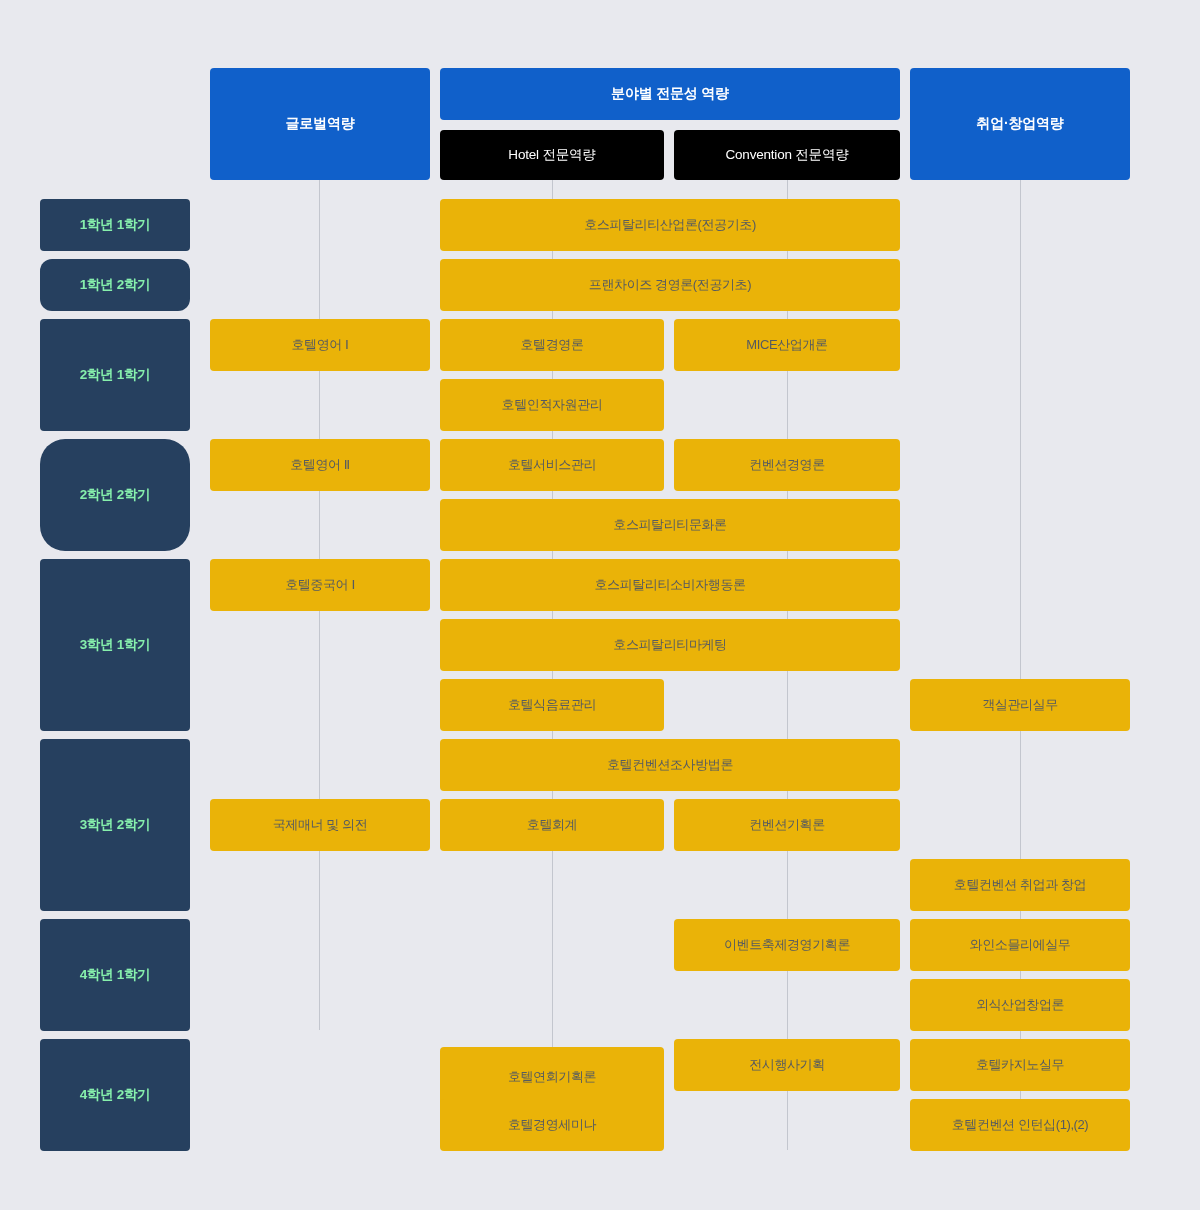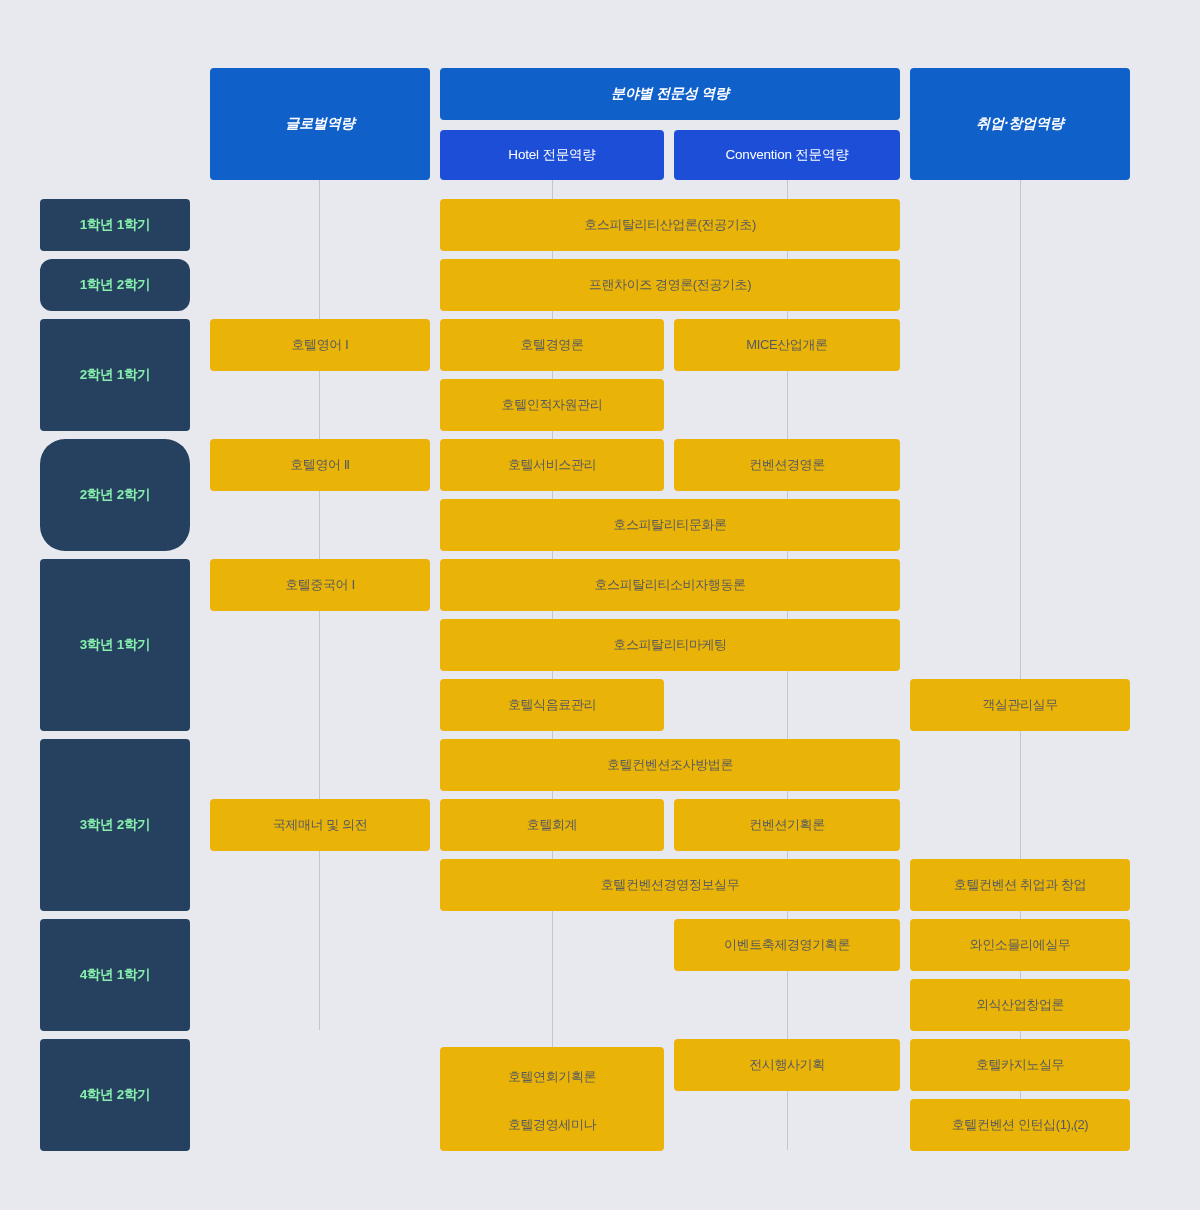--- a/index.html
+++ b/index.html
@@ -33,24 +33,23 @@
     line-height: 1.25;
   }
 
   
   .hdr-blue {
     background: #1060ca;
     color: #ffffff;
     font-size: 14px;
     font-weight: bold;
     letter-spacing: -0.2px;
-    font-style: italic;
   }
   .hdr-gray {
-    background: #1d4ed8;
+    background: #000000;
     color: #ffffff;
     font-size: 13.5px;
     font-weight: normal;
     letter-spacing: -0.2px;
   }
 
   
   .sem {
     background: #26405f;
     color: #86efac;
@@ -192,23 +191,20 @@
   <div class="abox course" style="left:210px; top:799px; width:220px; height:52px;">
     <span>국제매너 및 의전</span>
   </div>
   <div class="abox course" style="left:440px; top:799px; width:224px; height:52px;">
     <span>호텔회계</span>
   </div>
   <div class="abox course" style="left:674px; top:799px; width:226px; height:52px;">
     <span>컨벤션기획론</span>
   </div>
 
-  <div class="abox course" style="left:440px; top:859px; width:460px; height:52px;">
-    <span>호텔컨벤션경영정보실무</span>
-  </div>
   <div class="abox course" style="left:910px; top:859px; width:220px; height:52px;">
     <span>호텔컨벤션 취업과 창업</span>
   </div>
 
   <div class="abox course" style="left:674px; top:919px; width:226px; height:52px;">
     <span>이벤트축제경영기획론</span>
   </div>
   <div class="abox course" style="left:910px; top:919px; width:220px; height:52px;">
     <span>와인소믈리에실무</span>
   </div>

